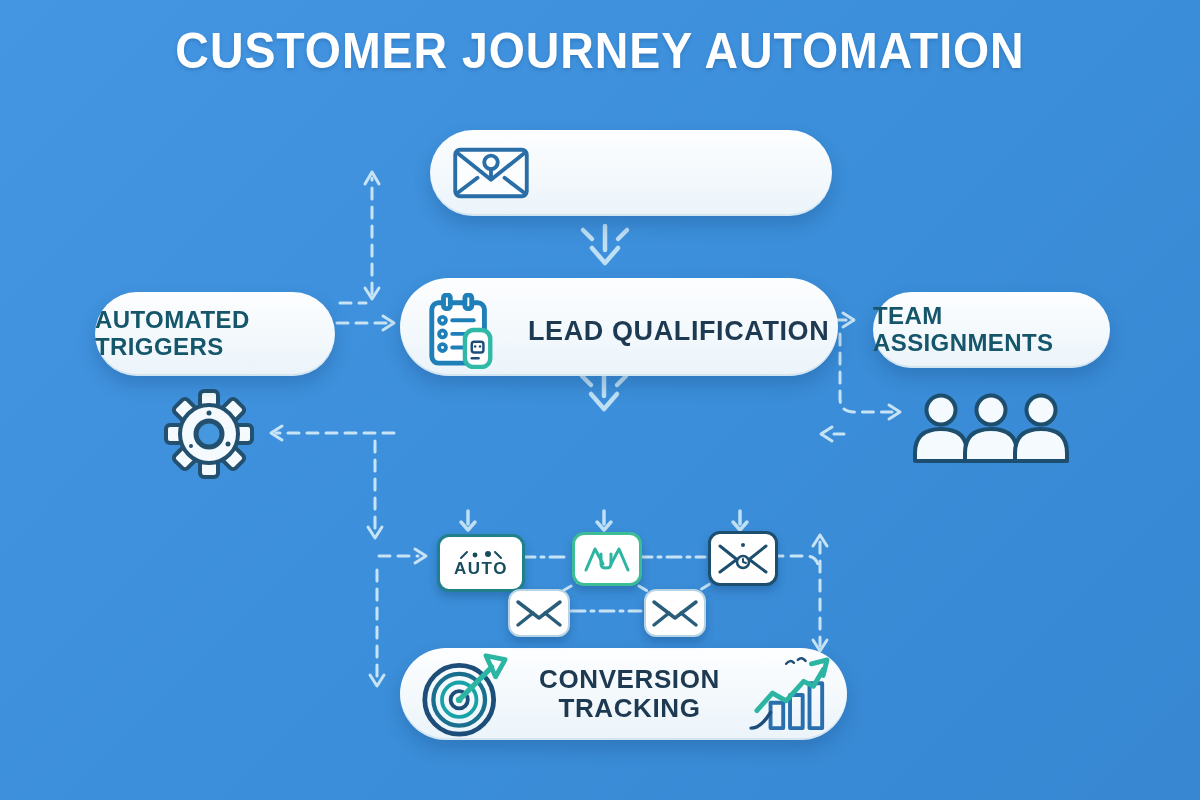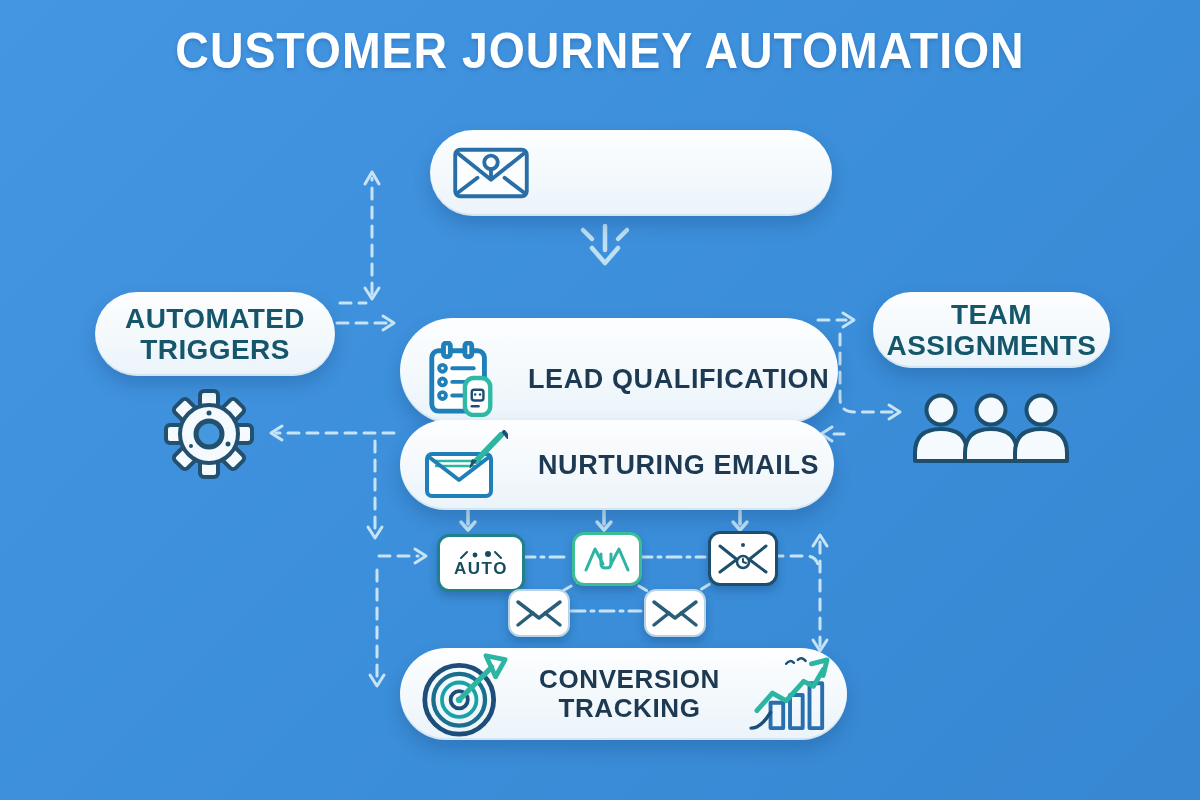--- a/index.html
+++ b/index.html
@@ -10,24 +10,24 @@
   .title{position:absolute;top:22px;left:0;width:1200px;text-align:center;
     color:#ffffff;font-size:50px;font-weight:bold;letter-spacing:1px;
     transform:scaleX(.93);transform-origin:center;margin:0;
     text-shadow:0 2px 4px rgba(20,60,110,.25);}
   
   .pill{position:absolute;background:linear-gradient(180deg,#fdfeff 0%,#ebf4fa 100%);
     border-radius:60px;display:flex;align-items:center;z-index:3;
     box-shadow:0 9px 18px rgba(12,55,105,.24), inset 0 -2px 0 rgba(150,190,220,.28);}
   .pill .label{font-weight:bold;color:#1d3a52;letter-spacing:.6px;font-size:27px;white-space:nowrap;}
   .pill .iconwrap{display:flex;align-items:center;justify-content:center;}
-  .side .label{white-space:normal;text-align:center;font-size:28px;color:#15566b;line-height:1.12;letter-spacing:.4px;}
+  .side .label{white-space:normal;text-align:left;font-size:24px;color:#15566b;line-height:1.12;letter-spacing:.4px;}
   .side{justify-content:center;}
   #pill-initial{left:430px;top:130px;width:380px;height:86px;padding:0 0 0 22px;gap:36px;}
-  #pill-lead{left:400px;top:278px;width:412px;height:90px;padding:16px 0 0 26px;gap:30px;margin-top:40px;}
+  #pill-lead{left:400px;top:278px;width:412px;height:90px;padding:8px 0 0 26px;gap:30px;}
   #pill-triggers{left:95px;top:292px;width:240px;height:84px;}
   #pill-team{left:873px;top:292px;width:237px;height:76px;}
   #pill-nurture{left:400px;top:420px;width:410px;height:90px;padding:0 0 0 24px;gap:30px;}
   #pill-convert{left:400px;top:648px;width:415px;height:92px;padding:0 14px 0 18px;gap:14px;}
   #pill-convert .label{white-space:normal;text-align:center;line-height:1.1;font-size:26px;}
   
   .mini{position:absolute;background:#ffffff;border-radius:12px;display:flex;
     align-items:center;justify-content:center;z-index:3;
     box-shadow:0 5px 9px rgba(12,55,105,.28);}
   #box-auto{left:437px;top:534px;width:82px;height:52px;border:3px solid #20808c;flex-direction:column;gap:0;text-align:center;}
@@ -157,33 +157,20 @@
   </div>
 
   <div class="pill side" id="pill-triggers">
     <span class="label">AUTOMATED TRIGGERS</span>
   </div>
 
   <div class="pill side" id="pill-team">
     <span class="label">TEAM ASSIGNMENTS</span>
   </div>
 
-  <div class="pill" id="pill-nurture">
-    <span class="iconwrap">
-      <svg width="84" height="70" viewBox="0 0 84 70" fill="none" stroke-linecap="round" stroke-linejoin="round">
-        <rect x="3" y="24" width="64" height="42" rx="5" fill="#ffffff" stroke="#1f7fb8" stroke-width="4"></rect>
-        <path d="M10 31 H56 M12 36 H50" stroke="#2cb5a2" stroke-width="2.5"></path>
-        <path d="M5 27 L35 50 L65 27" stroke="#1f7fb8" stroke-width="4"></path>
-        <path d="M77 5 L52 31" stroke="#2cb5a2" stroke-width="6"></path>
-        <path d="M52 31 L46 38 L48 30 Z" fill="#1d4e79" stroke="#1d4e79" stroke-width="1"></path>
-        <path d="M80 2 L84 7" stroke="#1d4e79" stroke-width="4"></path>
-      </svg>
-    </span>
-    <span class="label">NURTURING EMAILS</span>
-  </div>
 
   <div class="pill" id="pill-convert">
     <span class="iconwrap">
       <svg width="92" height="88" viewBox="0 0 94 92" fill="none" stroke-linecap="round" stroke-linejoin="round">
         <circle cx="42" cy="52" r="36" stroke="#1d4e79" stroke-width="5"></circle>
         <circle cx="42" cy="52" r="27" stroke="#1a6f8e" stroke-width="4.5"></circle>
         <circle cx="42" cy="52" r="18" stroke="#17a2a8" stroke-width="4"></circle>
         <circle cx="42" cy="52" r="9" stroke="#1d4e79" stroke-width="4"></circle>
         <circle cx="42" cy="52" r="3.5" fill="#2cb5a2"></circle>
         <path d="M44 50 L76 18" stroke="#2cb5a2" stroke-width="5.5"></path>

